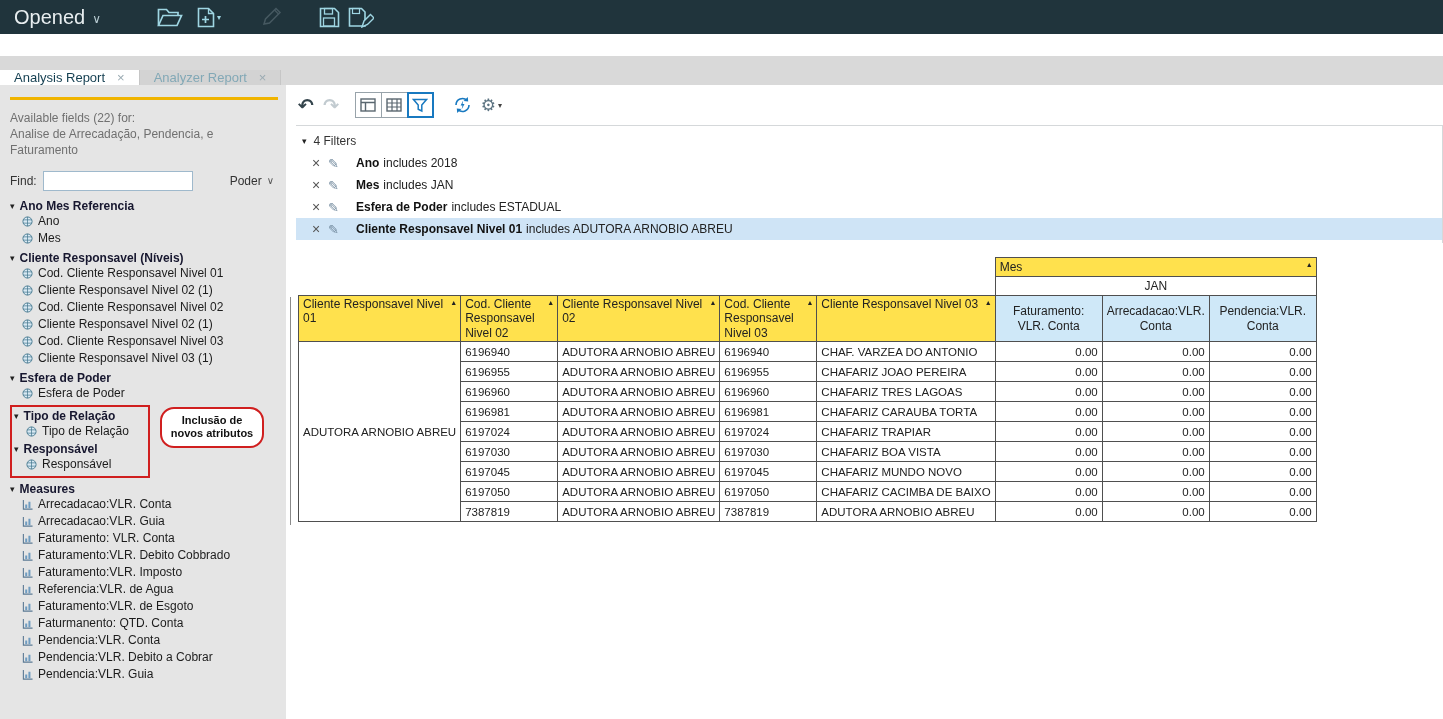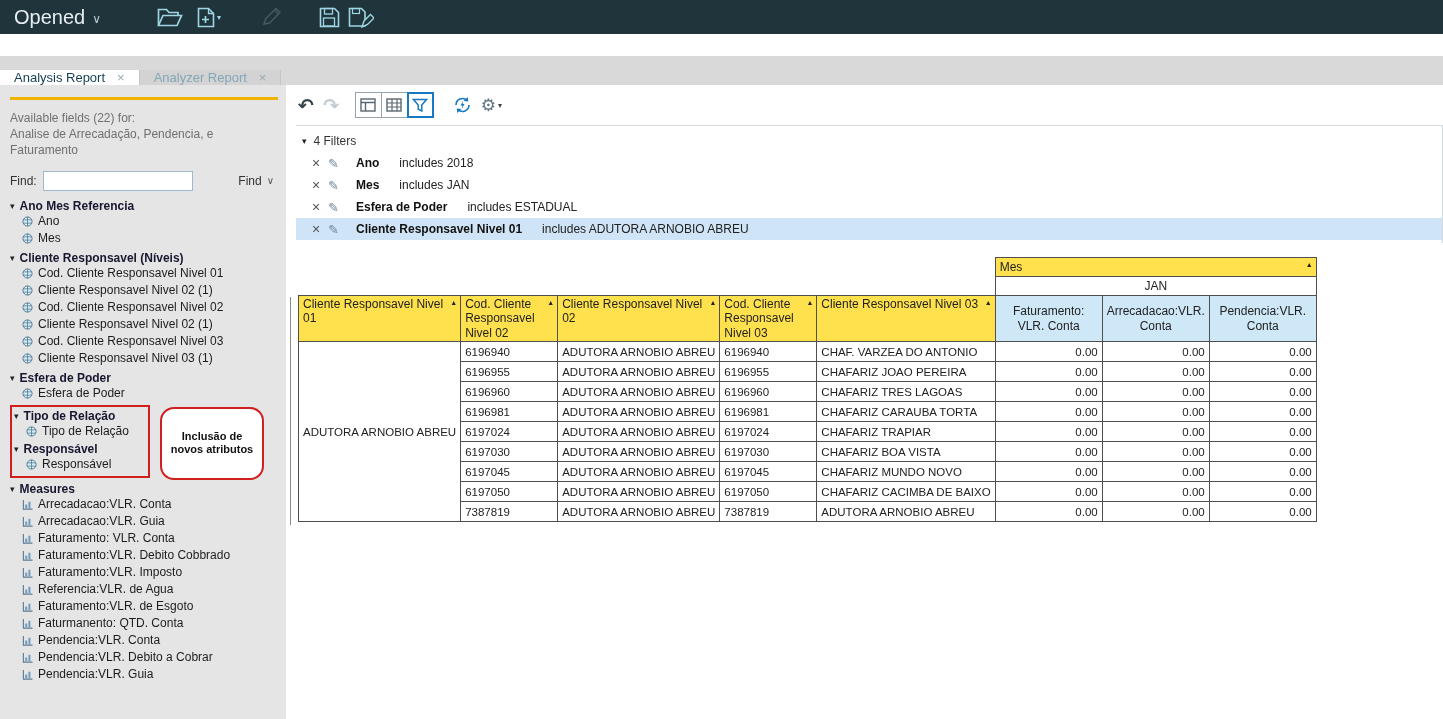--- a/index.html
+++ b/index.html
@@ -35,21 +35,21 @@
   .viewdd { margin-left: auto; display: flex; align-items: center; gap: 5px; color: #333; cursor: pointer; padding-right: 4px; }
   .viewdd .chev2 { font-size: 10px; color: #555; }
   .group-header { display: flex; align-items: center; gap: 5px; margin-top: 4px; font-weight: bold; color: #17172f; cursor: pointer; }
   .tri { font-size: 9px; color: #222; }
   .tree-item { display: flex; align-items: center; gap: 5px; padding: 1px 0 1px 12px; color: #1c1c1c; line-height: 15px; cursor: pointer; }
   .fi { flex: none; }
   .redwrap { position: relative; }
   .redbox { border: 2px solid #d01f1f; width: 140px; padding: 0 2px 3px 2px; margin-top: 3px; }
   .redbox .group-header { margin-top: 2px; }
   .ann { position: absolute; left: 150px; top: 2px; width: 104px; background: #fff; border: 2px solid #d01f1f;
-    border-radius: 14px; padding: 21px 6px; font-weight: bold; font-size: 11px; text-align: center; color: #111; line-height: 1.25; }
+    border-radius: 14px; padding: 5px 6px; font-weight: bold; font-size: 11px; text-align: center; color: #111; line-height: 1.25; }
 
   
   .main { flex: 1; position: relative; padding-left: 10px; background: #fff; }
   .rtoolbar { display: flex; align-items: center; height: 40px; gap: 9px; padding-left: 2px; }
   .undo { font-size: 19px; font-weight: bold; color: #34444c; cursor: pointer; }
   .redo { font-size: 19px; font-weight: bold; color: #c2cbd0; margin-right: 8px; }
   .btn-group { display: flex; }
   .sq { width: 27px; height: 26px; border: 1px solid #98a3aa; background: #fff; display: flex; align-items: center;
     justify-content: center; margin-left: -1px; cursor: pointer; padding: 0; }
   .sq.activebtn { border: 1px solid #1879c0; box-shadow: inset 0 0 0 1px #1879c0; position: relative; z-index: 1; }
@@ -58,21 +58,21 @@
   .gear { font-size: 17px; color: #5d7482; }
   .gcaret { font-size: 8px; color: #444; }
 
   .filters { border-top: 1px solid #d5d8da; border-right: 1px solid #d5d8da; padding: 4px 0 3px 0; }
   .fheader { display: flex; align-items: center; gap: 7px; height: 22px; padding-left: 6px; color: #333; cursor: pointer; }
   .frow { display: flex; align-items: center; height: 22px; padding-left: 8px; cursor: pointer; }
   .frow.selected { background: #cfe4f6; }
   .fx { width: 24px; text-align: center; color: #555; font-size: 14px; }
   .fpencil { width: 28px; color: #70889c; font-size: 13px; }
   .fname { font-weight: bold; color: #111; }
-  .frest { margin-left: 20px; color: #222; }
+  .frest { margin-left: 4px; color: #222; }
 
   
   .pivot-wrap { position: relative; margin-top: 14px; margin-left: 2px; }
   .dropline { position: absolute; left: -8px; top: 40px; width: 1px; height: 228px; background: #8a8a8a; }
   table.pivot { border-collapse: collapse; table-layout: fixed; }
   .pivot th, .pivot td { border: 1px solid #4f4f4f; padding: 1px 4px; font-weight: normal; overflow: hidden; }
   .pivot .spacer { border: none; background: transparent; }
   .hy { background: #ffe14d; text-align: left; vertical-align: top; position: relative; padding: 2px 14px 2px 4px; line-height: 1.2; }
   .hb { background: #cfe8f8; text-align: center; vertical-align: middle; height: 46px; line-height: 1.25; padding: 2px 6px; }
   .mes-hdr { background: #ffe14d; text-align: left; position: relative; height: 19px; padding: 1px 16px 1px 4px; }
@@ -140,21 +140,21 @@
 <div class="content">
 
   <aside class="sidebar">
     <div class="accent"></div>
     <div class="muted">Available fields (22) for:</div>
     <div class="muted ds">Analise de Arrecadação, Pendencia, e Faturamento</div>
     <div class="findrow">
       <label>Find:</label>
       <input style="">
       <span class="viewdd">
-        <span>Find</span>
+        <span>Poder</span>
         <span class="chev2">∨</span>
       </span>
     </div>
 
     <div class="group-header">
       <span class="tri">▾</span>
       <span>Ano Mes Referencia</span>
     </div>
     <div class="tree-item">
         <svg class="fi" width="11" height="11" viewBox="0 0 12 12">

